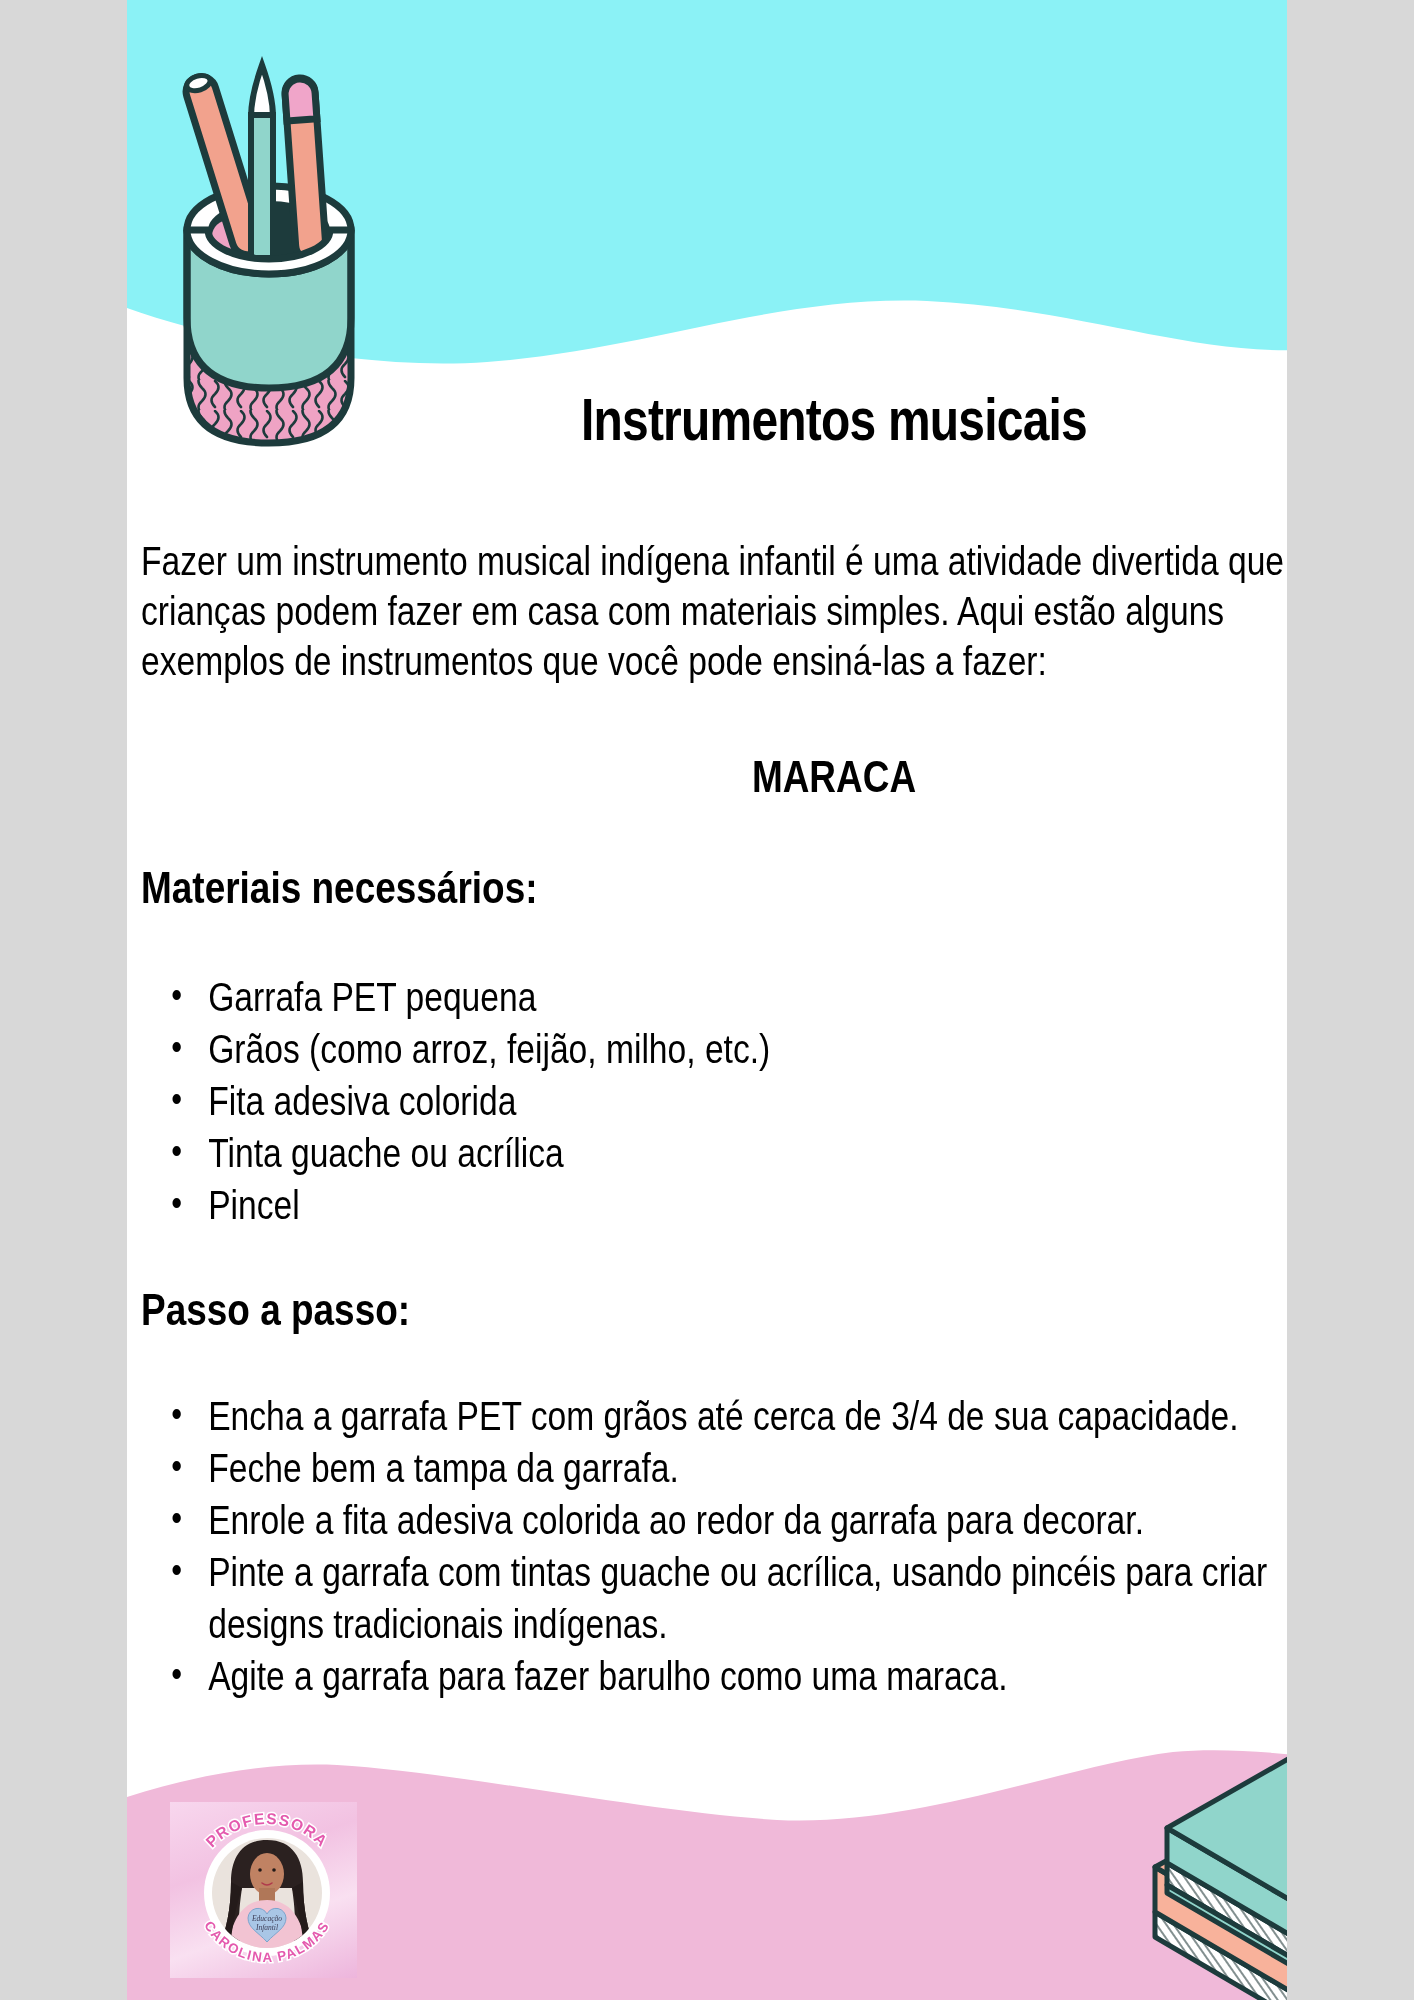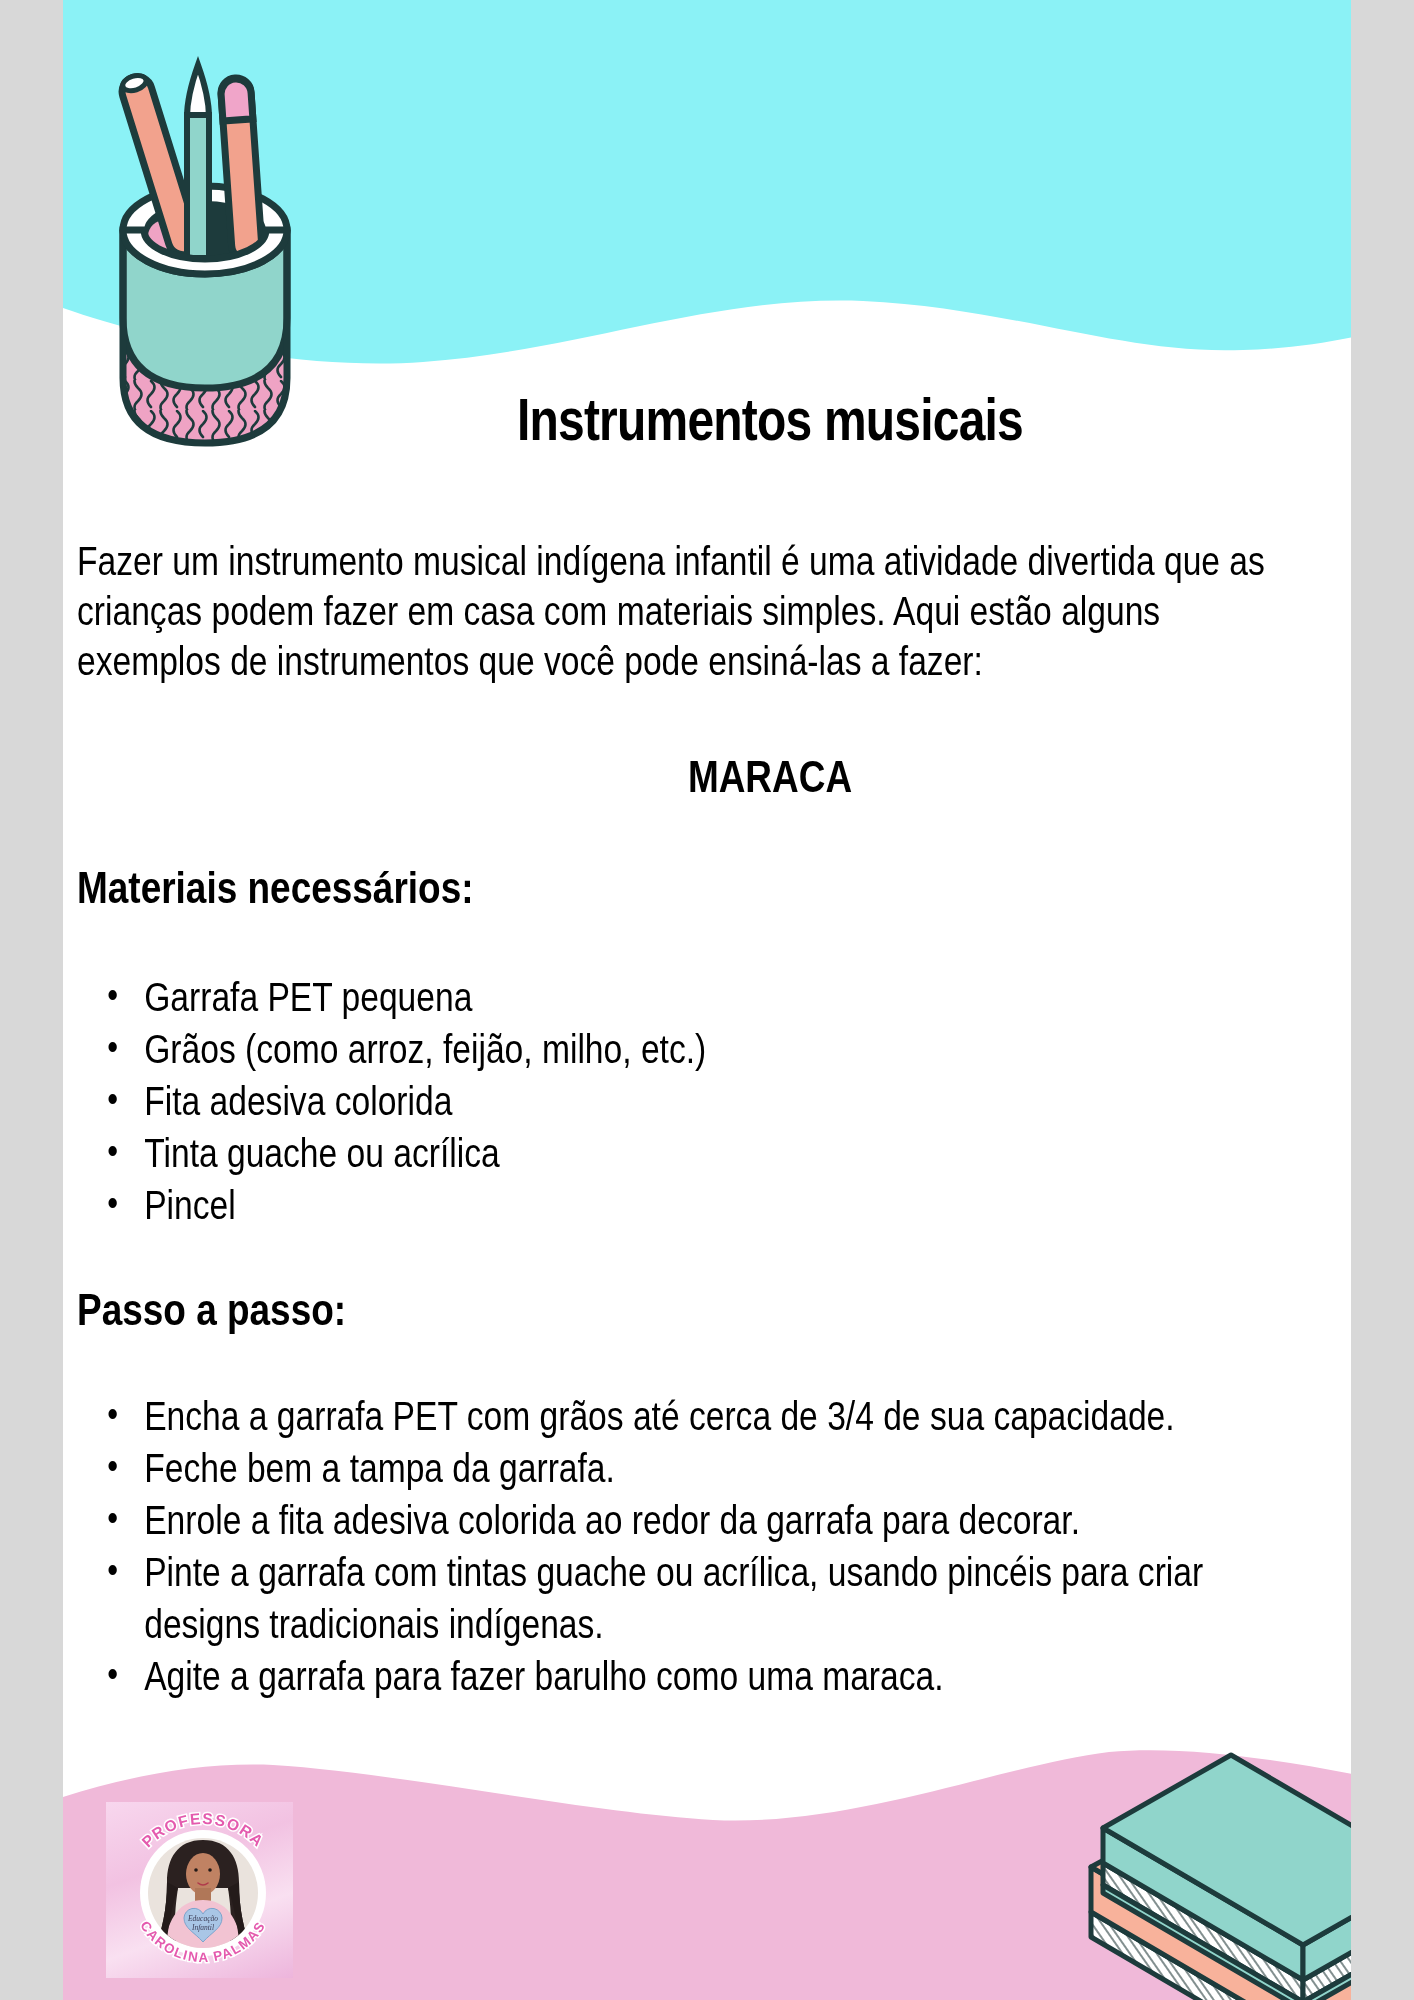--- a/index.html
+++ b/index.html
@@ -10,21 +10,21 @@
     --salmon:#F2A28D;
     --salmon-light:#F8B29B;
     --pink:#EFA3C4;
     --pink-eraser:#F0A5C9;
     --badge-text:#E45AAE;
     --text:#000000;
   }
   html,body{margin:0;padding:0;background:#d8d8d8;}
   .page{
     position:relative;
-    width:1288px;height:2000px;
+    width:1160px;height:2000px;
     margin:0 auto;
     background:#ffffff;
     overflow:hidden;
     font-family:"Liberation Sans", sans-serif;
     color:var(--text);
   }
   .wave{position:absolute;left:0;display:block;}
   .wave.top{top:0;}
   .wave.bottom{top:1740px;}
   .pencil-cup{position:absolute;left:30px;top:50px;}

